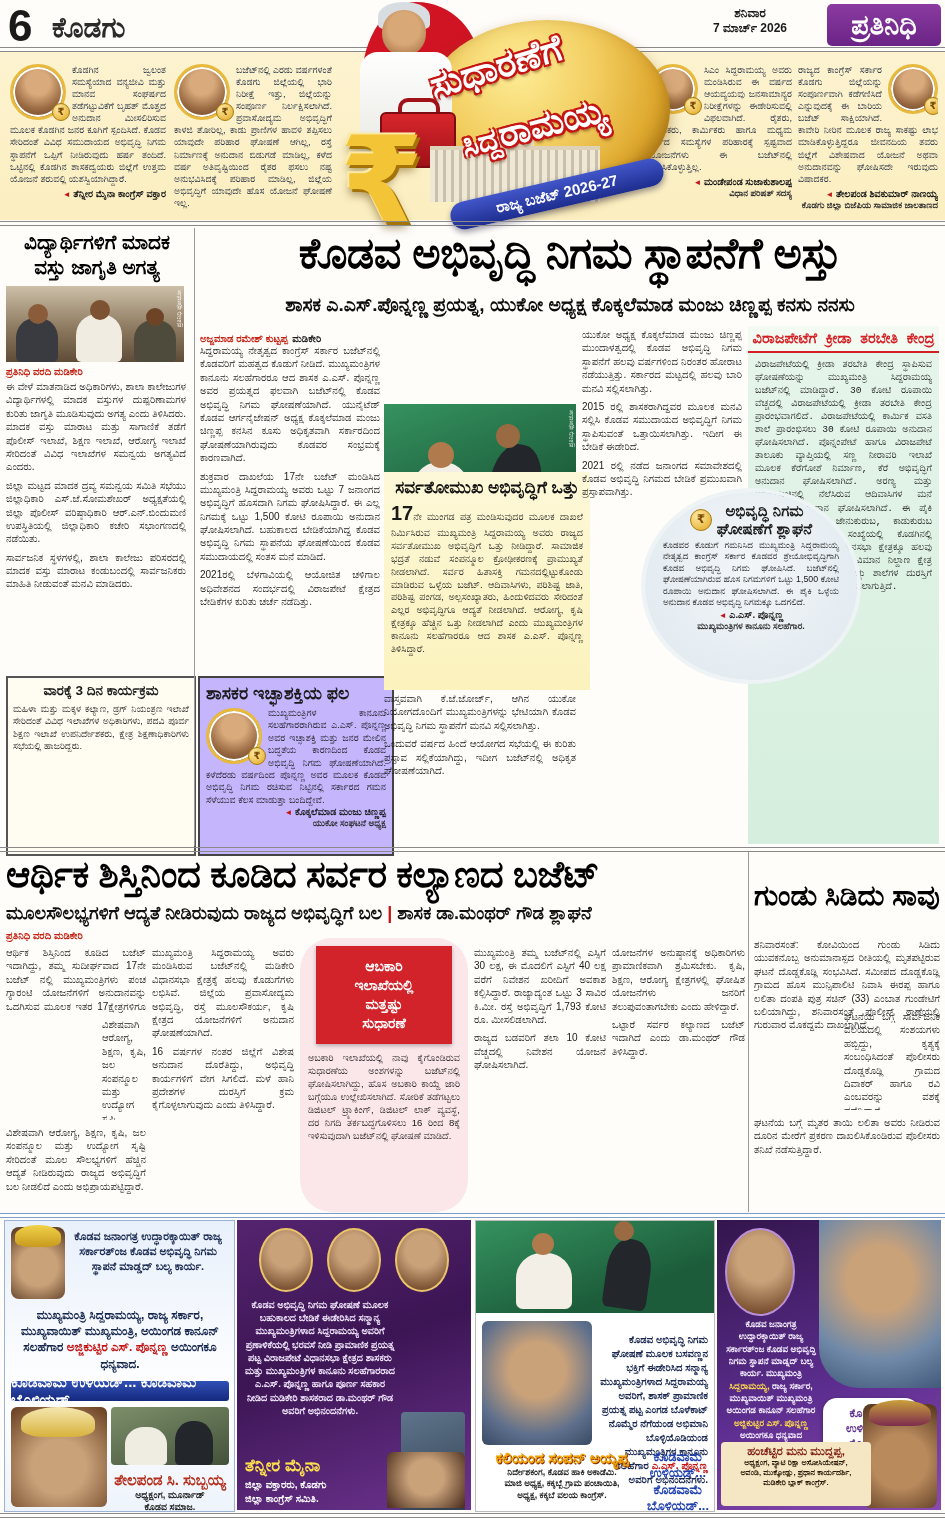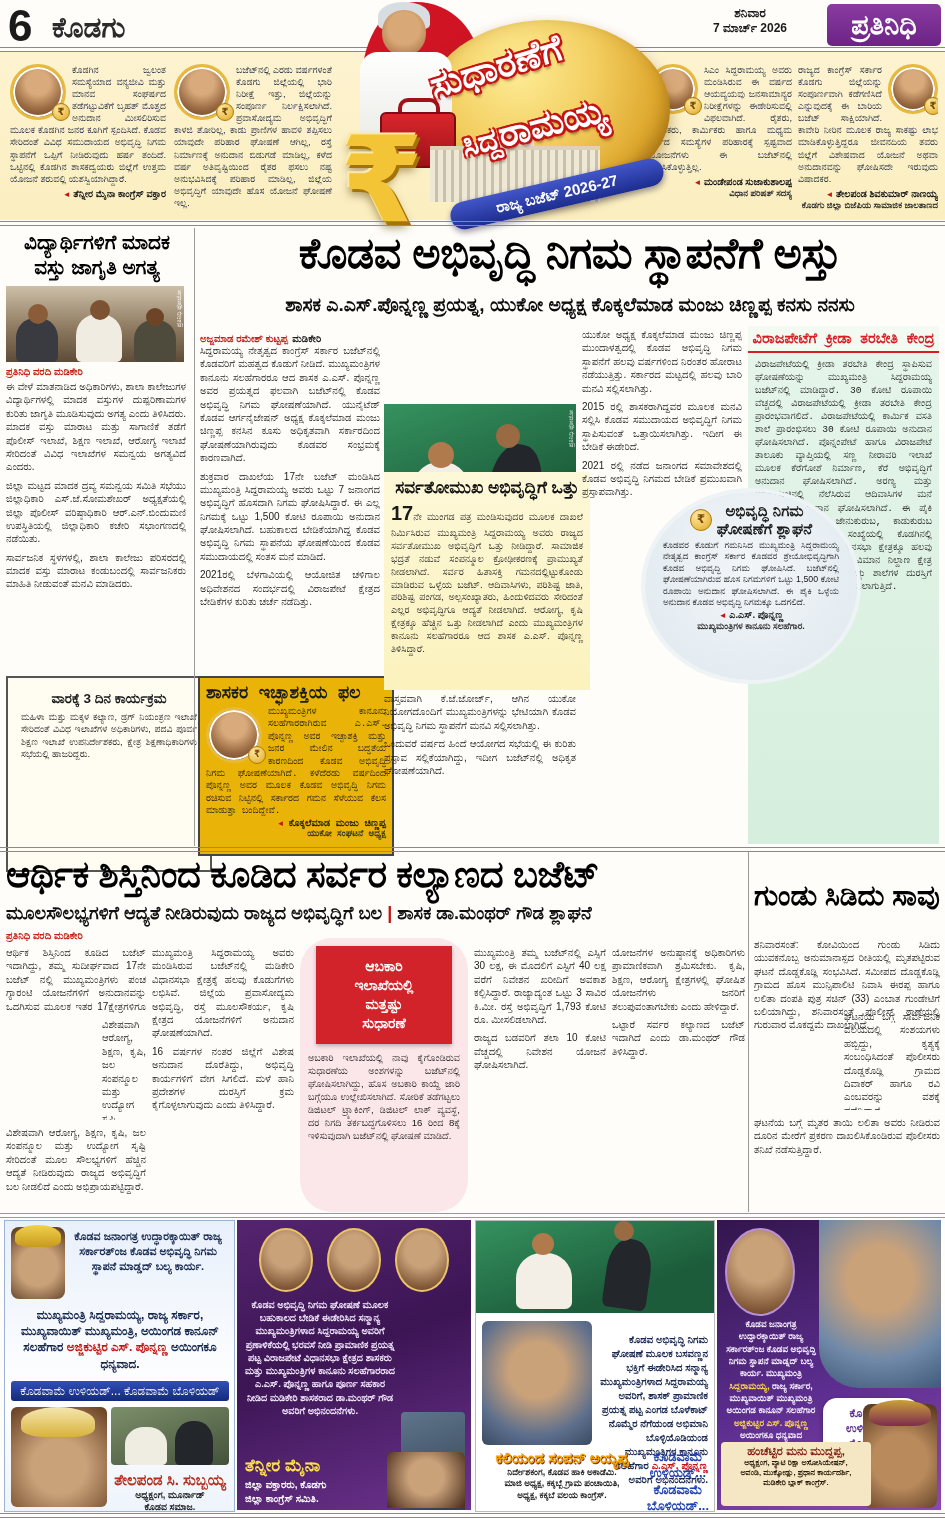--- a/index.html
+++ b/index.html
@@ -58,21 +58,21 @@
   .byline-blk{color:#222;font-weight:800;font-size:10px;}
   .pipe-red{color:#c41414;font-weight:800;}
   
   .yellowbox{background:linear-gradient(180deg,#fdf8d8,#fbf2bd);}
   .yb-title{font-size:17px;font-weight:800;text-align:center;line-height:1.2;color:#111;padding:4px 0 2px;}
   .leadnum{font-size:20px;font-weight:800;}
   .greenbox{background:linear-gradient(180deg,#e6f5ea,#d5eedd);}
   .gb-title{color:#d42025;font-weight:800;font-size:14.5px;text-align:center;padding:5px 2px 4px;border-bottom:2px solid #d42025;background:#f2faf2;}
   .circlebox{background:radial-gradient(circle at 50% 40%,#f2f6f9,#dfe8ee);border-radius:50%;box-shadow:0 0 0 4px #eef3f6;}
   .cb-title{font-size:15px;font-weight:800;text-align:center;line-height:1.2;}
-  .willbox{border:2px solid #444;background:#eab308;font-family:Liberation Mono, monospace;}
+  .willbox{border:2px solid #444;background:#c4b5fd;}
   .wb-title{font-size:17.5px;font-weight:800;}
   .innerbox{border:2px solid #555;background:#fffdf2;}
   .ib-title{font-size:13.5px;font-weight:800;text-align:center;}
   .pinkpanel{background:#fbe6ea;border-radius:32px;}
   .redbox{background:#d2232a;color:#fff;font-weight:800;font-size:14px;text-align:center;
           display:flex;flex-direction:column;justify-content:center;box-shadow:0 2px 4px rgba(0,0,0,.25);}
   .redbox p{margin:1px 0;}
   .attr-line{text-align:right;font-weight:800;font-size:9.6px;}
   .attr-role{text-align:right;font-weight:700;font-size:8.8px;color:#333;}
   
@@ -83,21 +83,21 @@
   .ph-leaf{background:linear-gradient(160deg,#5d8f4e,#2f5a28);}
   .person{position:absolute;border-radius:45% 45% 12% 12%;}
   .head{position:absolute;border-radius:50%;}
   .chair{position:absolute;background:#7a1f24;border-radius:6px 6px 2px 2px;}
   .vcap{position:absolute;writing-mode:vertical-rl;transform:rotate(180deg);font-size:6.5px;color:#222;}
   
   .ad{overflow:hidden;}
   .ad1{background:linear-gradient(180deg,#e8f0fb,#ffffff 60%,#eef4fd);border:1px solid #9db2d8;}
   .ad1-msg{font-size:11px;font-weight:800;color:#15264d;text-align:center;line-height:1.35;}
   .ad1-hl{color:#c41414;}
-  .ad-ribbon{background:linear-gradient(180deg,#3150b5,#14297e);color:#fff;font-weight:400;font-size:12px;
+  .ad-ribbon{background:linear-gradient(180deg,#3150b5,#14297e);color:#fff;font-weight:700;font-size:15px;
              display:flex;align-items:center;justify-content:center;border-radius:3px;}
   .ad1-name{font-size:15px;font-weight:800;color:#b5301c;text-align:center;}
   .ad-roles{font-size:9.3px;font-weight:800;color:#222;text-align:center;line-height:1.3;}
   .ad-roles p{margin:0;}
   .ad2{background:linear-gradient(160deg,#55246f 0%,#3c1554 45%,#6d3390 100%);}
   .oval{border-radius:50%;border:2px solid #e9c46a;background:radial-gradient(circle at 50% 35%,#caa27a 35%,#6d4526 90%);}
   .ad2-msg{font-size:9.6px;font-weight:700;color:#f3e9ff;text-align:center;line-height:1.38;}
   .ad2-name{font-size:17px;font-weight:800;color:#ffe14d;}
   .ad2-roles{font-size:10px;font-weight:700;color:#fff;line-height:1.35;}
   .ad2-roles p{margin:0;}
@@ -206,21 +206,21 @@
     <div class="person" style="left:128px;bottom:0;width:42px;height:42px;background:#4e4a3c;"></div>
     <div class="head" style="left:140px;bottom:36px;width:18px;height:18px;background:#6d4526;"></div>
     <div class="vcap" style="right:1px;top:4px;color:#fff;">ಪ್ರತಿನಿಧಿ ಫೋಟೋ</div>
   </div>
   <div class="abs byline-red" style="left:6px;top:366px;">ಪ್ರತಿನಿಧಿ ವರದಿ ಮಡಿಕೇರಿ</div>
   <div class="abs bodytxt clip" style="left:6px;top:380px;width:180px;height:292px;">
       <p>ಈ ವೇಳೆ ಮಾತನಾಡಿದ ಅಧಿಕಾರಿಗಳು, ಶಾಲಾ ಕಾಲೇಜುಗಳ ವಿದ್ಯಾರ್ಥಿಗಳಲ್ಲಿ ಮಾದಕ ವಸ್ತುಗಳ ದುಷ್ಪರಿಣಾಮಗಳ ಕುರಿತು ಜಾಗೃತಿ ಮೂಡಿಸುವುದು ಅಗತ್ಯ ಎಂದು ತಿಳಿಸಿದರು. ಮಾದಕ ವಸ್ತು ಮಾರಾಟ ಮತ್ತು ಸಾಗಾಣಿಕೆ ತಡೆಗೆ ಪೊಲೀಸ್ ಇಲಾಖೆ, ಶಿಕ್ಷಣ ಇಲಾಖೆ, ಆರೋಗ್ಯ ಇಲಾಖೆ ಸೇರಿದಂತೆ ವಿವಿಧ ಇಲಾಖೆಗಳ ಸಮನ್ವಯ ಅಗತ್ಯವಿದೆ ಎಂದರು.</p>
       <p>ಜಿಲ್ಲಾ ಮಟ್ಟದ ಮಾದಕ ದ್ರವ್ಯ ಸಮನ್ವಯ ಸಮಿತಿ ಸಭೆಯು ಜಿಲ್ಲಾಧಿಕಾರಿ ಎಸ್.ಜೆ.ಸೋಮಶೇಖರ್ ಅಧ್ಯಕ್ಷತೆಯಲ್ಲಿ ಜಿಲ್ಲಾ ಪೊಲೀಸ್ ವರಿಷ್ಠಾಧಿಕಾರಿ ಆರ್.ಎನ್.ಬಿಂದುಮಣಿ ಉಪಸ್ಥಿತಿಯಲ್ಲಿ ಜಿಲ್ಲಾಧಿಕಾರಿ ಕಚೇರಿ ಸಭಾಂಗಣದಲ್ಲಿ ನಡೆಯಿತು.</p>
       <p>ಸಾರ್ವಜನಿಕ ಸ್ಥಳಗಳಲ್ಲಿ, ಶಾಲಾ ಕಾಲೇಜು ಪರಿಸರದಲ್ಲಿ ಮಾದಕ ವಸ್ತು ಮಾರಾಟ ಕಂಡುಬಂದಲ್ಲಿ ಸಾರ್ವಜನಿಕರು ಮಾಹಿತಿ ನೀಡುವಂತೆ ಮನವಿ ಮಾಡಿದರು.</p>
     </div>
-  <div class="abs innerbox clip" style="left:6px;top:676px;width:176px;height:166px;padding:13px;">
+  <div class="abs innerbox clip" style="left:6px;top:676px;width:176px;height:166px;padding:5px;">
     <div class="ib-title">ವಾರಕ್ಕೆ 3 ದಿನ ಕಾರ್ಯಕ್ರಮ</div>
     <div class="bodytxt small" style="margin-top:4px;">
         <p>ಮಹಿಳಾ ಮತ್ತು ಮಕ್ಕಳ ಕಲ್ಯಾಣ, ಡ್ರಗ್ ನಿಯಂತ್ರಣ ಇಲಾಖೆ ಸೇರಿದಂತೆ ವಿವಿಧ ಇಲಾಖೆಗಳ ಅಧಿಕಾರಿಗಳು, ಪದವಿ ಪೂರ್ವ ಶಿಕ್ಷಣ ಇಲಾಖೆ ಉಪನಿರ್ದೇಶಕರು, ಕ್ಷೇತ್ರ ಶಿಕ್ಷಣಾಧಿಕಾರಿಗಳು ಸಭೆಯಲ್ಲಿ ಹಾಜರಿದ್ದರು.</p>
       </div>
   </div>
 
   <div class="abs vline" style="left:194px;top:228px;height:618px;"></div>
 
   <div class="abs h-main" style="left:200px;top:232px;width:740px;">ಕೊಡವ ಅಭಿವೃದ್ಧಿ ನಿಗಮ ಸ್ಥಾಪನೆಗೆ ಅಸ್ತು</div>
   <div class="abs h-sub" style="left:200px;top:294px;width:740px;">ಶಾಸಕ ಎ.ಎಸ್.ಪೊನ್ನಣ್ಣ ಪ್ರಯತ್ನ, ಯುಕೋ ಅಧ್ಯಕ್ಷ ಕೊಕ್ಕಲೆಮಾಡ ಮಂಜು ಚಿಣ್ಣಪ್ಪ ಕನಸು ನನಸು</div>

